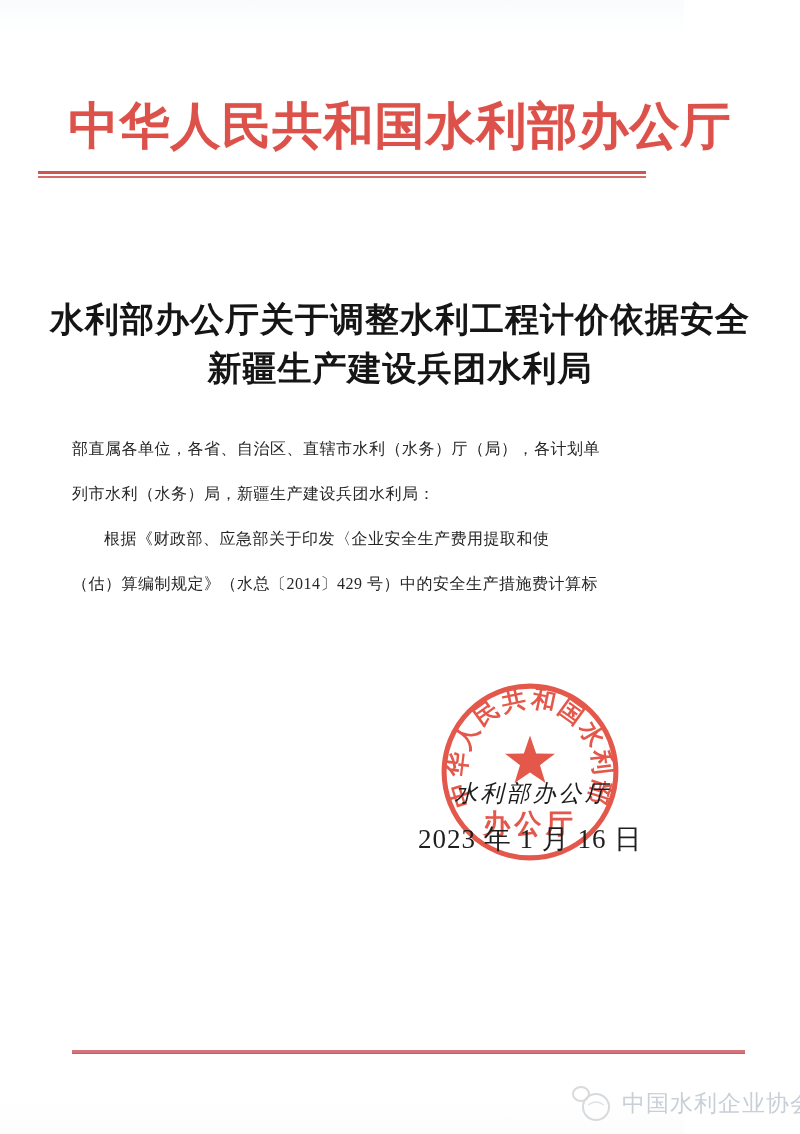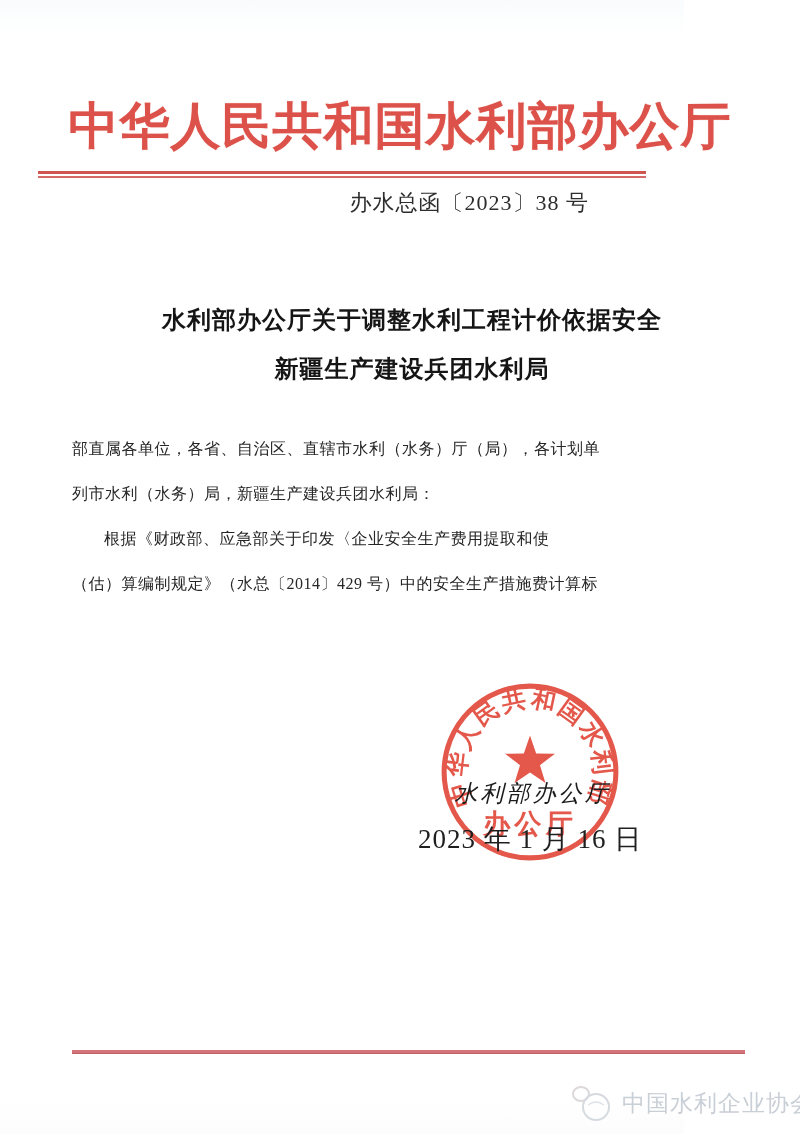--- a/index.html
+++ b/index.html
@@ -37,25 +37,25 @@
   }
   .doc-number {
     position:absolute; top:188px; right:95px;
     font-size:22px; color:#2d2d2d;
     letter-spacing:1px;
     white-space:nowrap;
   }
 
   
   .title {
-    position:absolute; top:295px; left:52px; width:720px;
+    position:absolute; top:295px; left:40px; width:720px;
     text-align:center;
     font-family:"Liberation Sans", sans-serif;
     font-weight:bold;
-    font-size:24px;
+    font-size:34px;
     line-height:49px;
     letter-spacing:1px;
     color:#151515;
   }
 
   
   .body-text {
     position:absolute; top:426px; left:72px; width:676px;
     font-size:16px;
     color:#262626;
@@ -112,21 +112,20 @@
   }
 </style>
 </head>
 <body>
 
 <div class="page">
 
   <div class="letterhead">中华人民共和国水利部办公厅</div>
   <div class="red-rule"></div>
 
-  <div class="doc-number">办水总函〔2023〕38 号</div>
 
   <div class="title">
     <div>水利部办公厅关于调整水利工程计价依据安全</div>
     <div>新疆生产建设兵团水利局</div>
   </div>
 
   <div class="body-text">
     <div class="line">部直属各单位，各省、自治区、直辖市水利（水务）厅（局），各计划单</div>
     <div class="line">列市水利（水务）局，新疆生产建设兵团水利局：</div>
     <div class="line indent">根据《财政部、应急部关于印发〈企业安全生产费用提取和使</div>

